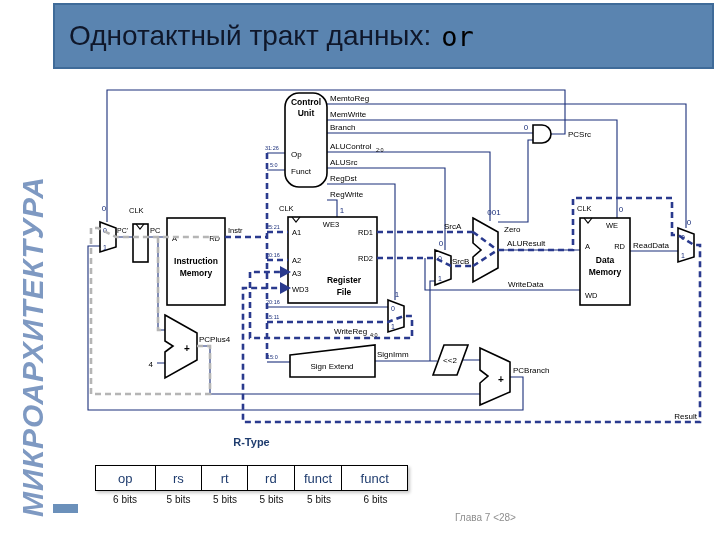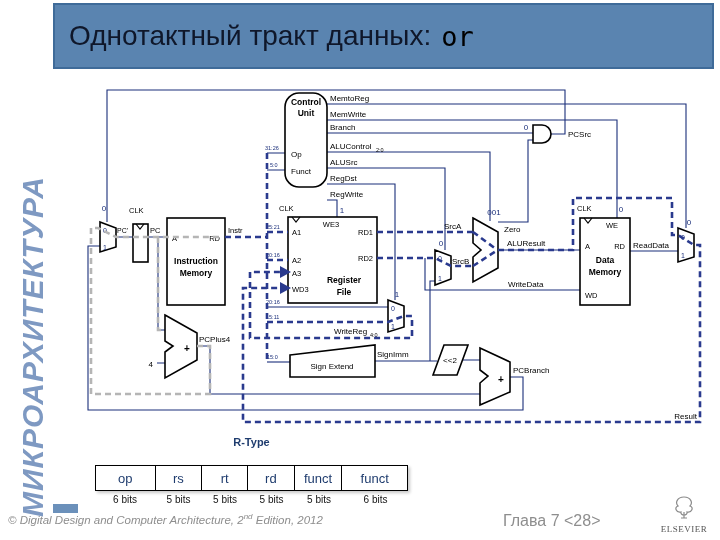--- a/index.html
+++ b/index.html
@@ -24,21 +24,21 @@
     border:1.4px solid #000;box-sizing:border-box;background:#fff;box-shadow:2px 2px 3px rgba(0,0,0,0.22);}
   .rtype-cell{border-right:1.2px solid #000;display:flex;align-items:center;justify-content:center;
     font-size:13px;color:#1f3c6e;box-sizing:border-box;}
   .rtype-cell:last-child{border-right:none;}
   .rtype-bits{position:absolute;left:95px;top:494px;width:313px;display:flex;}
   .bits-cell{font-size:10px;color:#111;text-align:center;}
   .w0{width:60px}.w1{width:47px}.w2{width:46px}.w3{width:47px}.w4{width:48px}.w5{width:65px}
   
   .footer-copy{position:absolute;left:8px;top:512px;font-size:11.5px;font-style:italic;color:#8e8e8e;}
   .footer-copy sup{font-size:8px;}
-  .footer-chapter{position:absolute;left:455px;top:512px;font-size:16px;color:#8e8e8e;margin-left:48px;}
+  .footer-chapter{position:absolute;left:455px;top:512px;font-size:10px;color:#8e8e8e;}
   .footer-accent{position:absolute;left:53px;top:504px;width:25px;height:9px;background:#6b90ba;}
   .elsevier{position:absolute;left:650px;top:494px;width:68px;text-align:center;color:#555;}
   .elsevier .name{font-family:"Liberation Serif",serif;font-size:9px;letter-spacing:0.5px;color:#555;}
   text{font-family:"Liberation Sans",sans-serif;}
 </style>
 </head>
 <body>
 
 <div id="page">
 
@@ -211,25 +211,15 @@
   <div class="rtype-bits">
     <div class="bits-cell w0">6 bits</div>
     <div class="bits-cell w1">5 bits</div>
     <div class="bits-cell w2">5 bits</div>
     <div class="bits-cell w3">5 bits</div>
     <div class="bits-cell w4">5 bits</div>
     <div class="bits-cell w5">6 bits</div>
   </div>
 
   <div class="footer-accent"></div>
-  <div class="footer-copy"><span>© </span><span>Digital Design and Computer Architecture</span><span>, 2</span><sup>nd</sup><span> Edition, 2012</span></div>
   <div class="footer-chapter">Глава 7 &lt;28&gt;</div>
-  <div class="elsevier">
-    <svg width="34" height="26" viewBox="0 0 34 26">
-      <g fill="none" stroke="#8a8a8a" stroke-width="1.2">
-        <path d="M17,3 C10,3 8,9 11,12 C7,13 9,19 14,18 C13,22 21,22 20,18 C25,19 27,13 23,12 C26,9 24,3 17,3 Z"></path>
-        <path d="M17,18 V24 M14,24 H20"></path>
-      </g>
-    </svg>
-    <div class="name">ELSEVIER</div>
-  </div>
 
 </div>
 
 </body></html>

